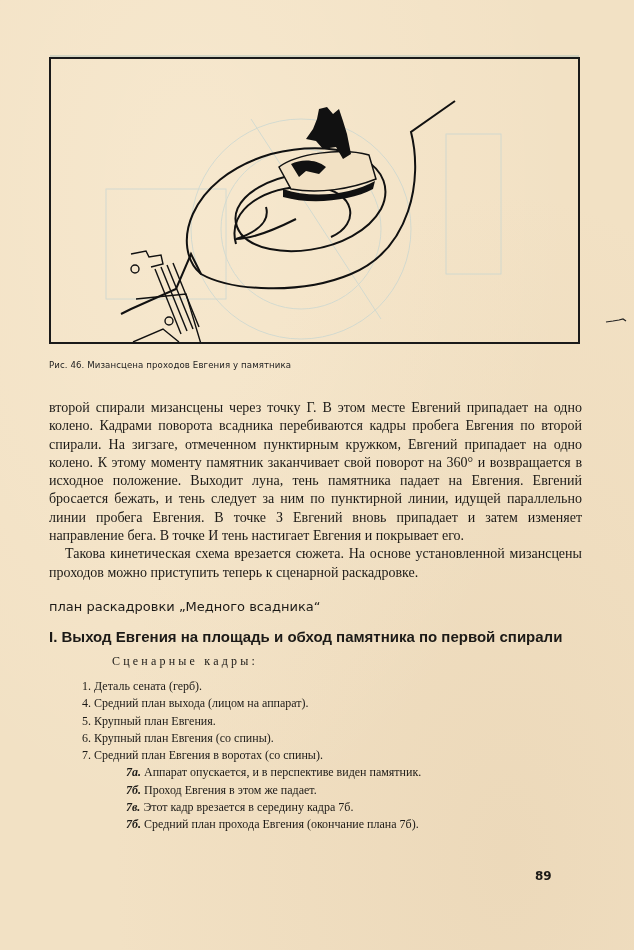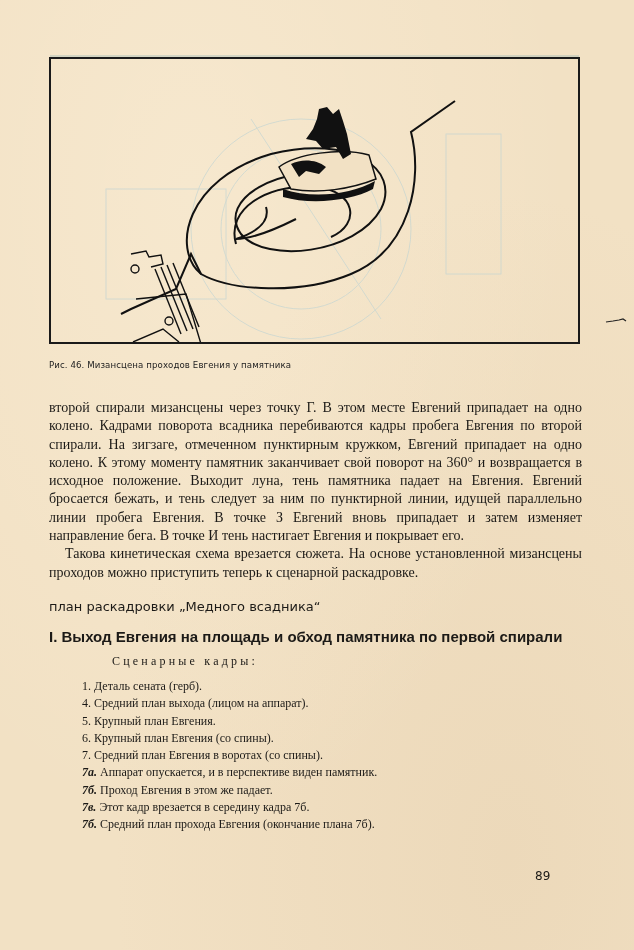--- a/index.html
+++ b/index.html
@@ -46,24 +46,24 @@
       position: absolute; left: 76px; top: 654px;
       font-size: 12px; letter-spacing: 3.2px; margin-left: 36px;
     }
     .frames-list {
       position: absolute; left: 82px; top: 678px;
       font-size: 12px; line-height: 17.3px;
       margin: 0; padding: 0; list-style: none;
     }
     .frames-list li { white-space: nowrap; }
     .frames-list .num { display: inline; }
-    .frames-list .num.italic { font-style: italic; font-weight: bold; }
+    .frames-list .num.italic { font-style: italic; font-weight: bold; margin-left: 44px; }
     .page-number {
       position: absolute; left: 535px; top: 869px;
-      font-family: "DejaVu Sans", sans-serif; font-weight: normal; font-size: 12px;
+      font-family: "DejaVu Sans", sans-serif; font-weight: bold; font-size: 12px;
     }
     .margin-mark {
       position: absolute; left: 605px; top: 310px; width: 22px; height: 6px;
     }
   </style>
 </head>
 <body>
 
 <div class="page-bg"></div>
 

